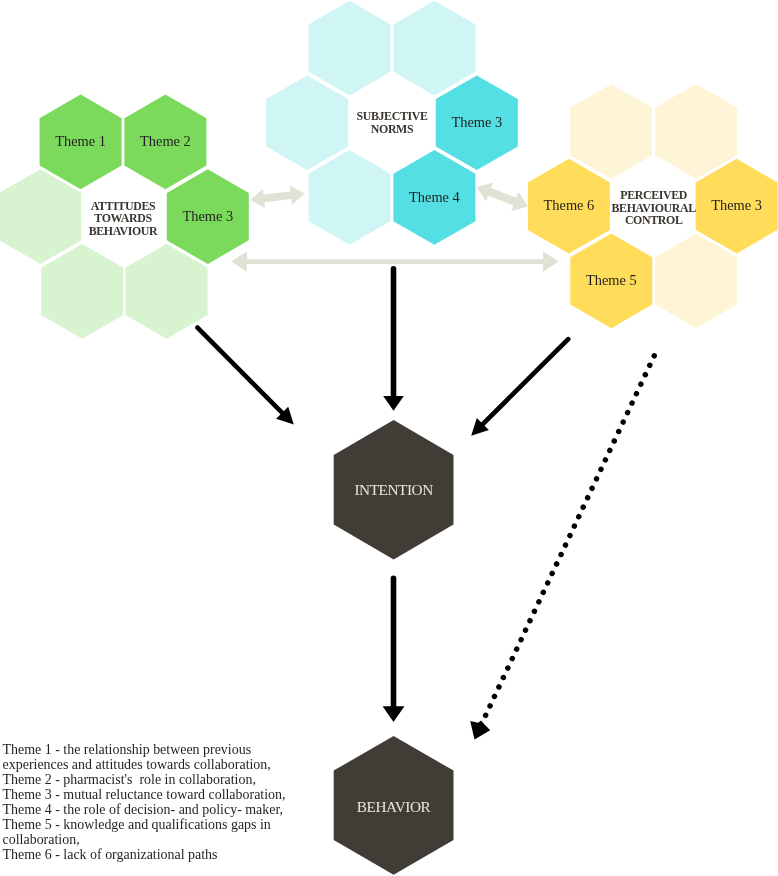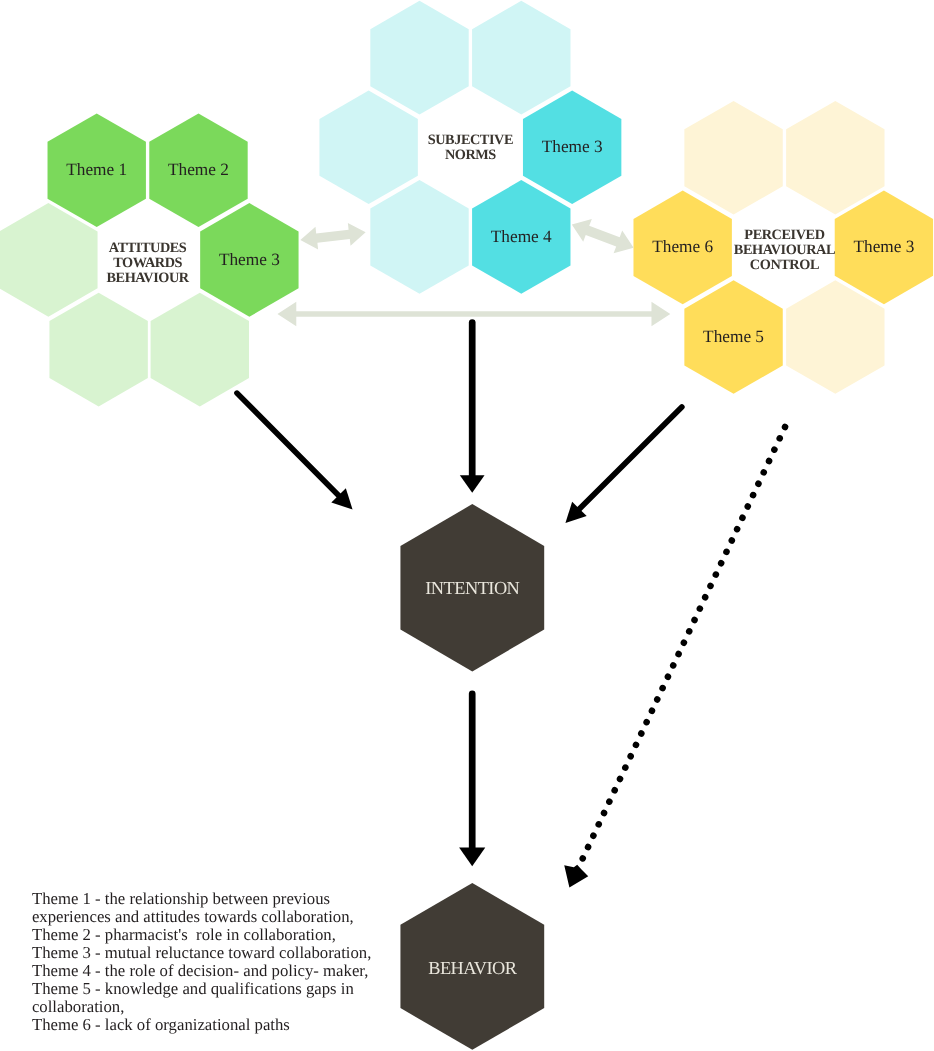--- a/index.html
+++ b/index.html
@@ -7,21 +7,21 @@
   body{width:778px;height:876px;overflow:hidden;
        font-family:"Liberation Serif",serif;-webkit-font-smoothing:antialiased;}
   #stage{position:relative;width:778px;height:876px;background:#ffffff;}
   svg#diagram{position:absolute;left:0;top:0;width:778px;height:876px;display:block;}
   text{font-family:"Liberation Serif",serif;}
   .theme-label{font-size:14.4px;fill:#231f20;}
   .core-label{font-size:11.9px;font-weight:bold;fill:#3a352f;letter-spacing:-0.36px;}
   .node-label{font-size:15.3px;fill:#e9e6dc;letter-spacing:-0.45px;}
   #legend{position:absolute;left:2.6px;top:742.1px;width:320px;
           font-family:"Liberation Serif",serif;font-size:13.95px;line-height:15.03px;
-          color:#231f20;white-space:pre;margin-left:24px;}
+          color:#231f20;white-space:pre;}
 </style>
 </head>
 <body>
 
 <div id="stage">
   <svg id="diagram" viewBox="0 0 778 876">
 
     <g>
       <path fill="#d8f3d0" d="M40.3 169.2L81.3 192.9L81.3 240.3L40.3 263.9L-0.7 240.3L-0.7 192.9Z"></path>
       <path fill="#d8f3d0" d="M82.2 244.0L123.2 267.6L123.2 315.0L82.2 338.7L41.2 315.0L41.2 267.6Z"></path>

